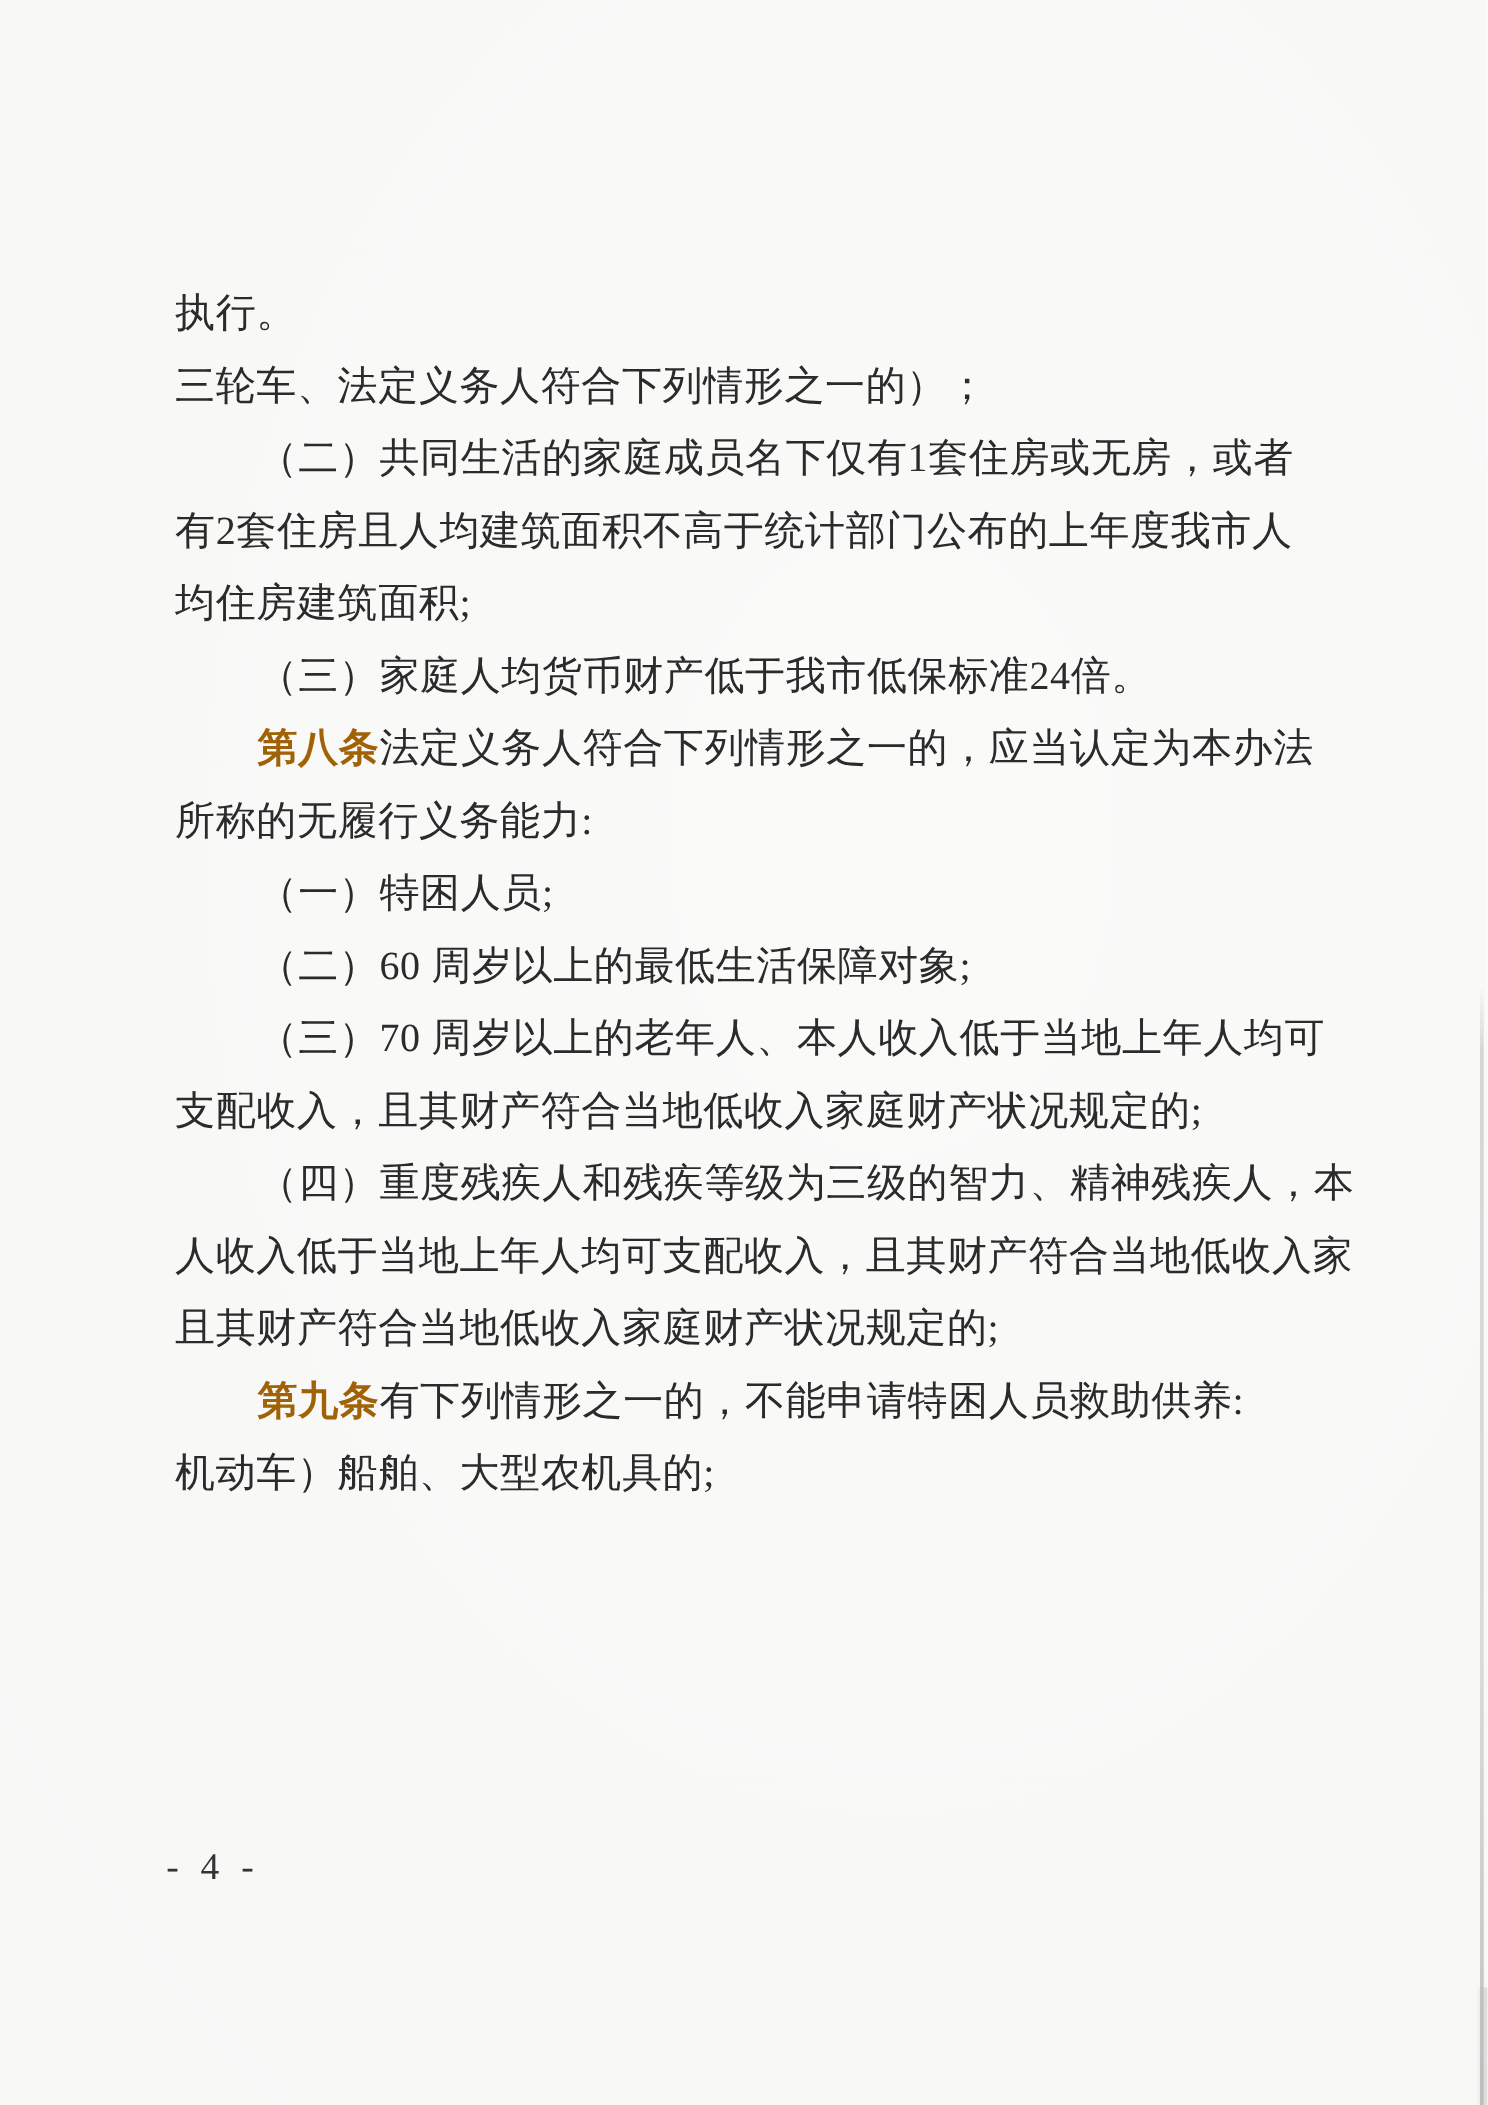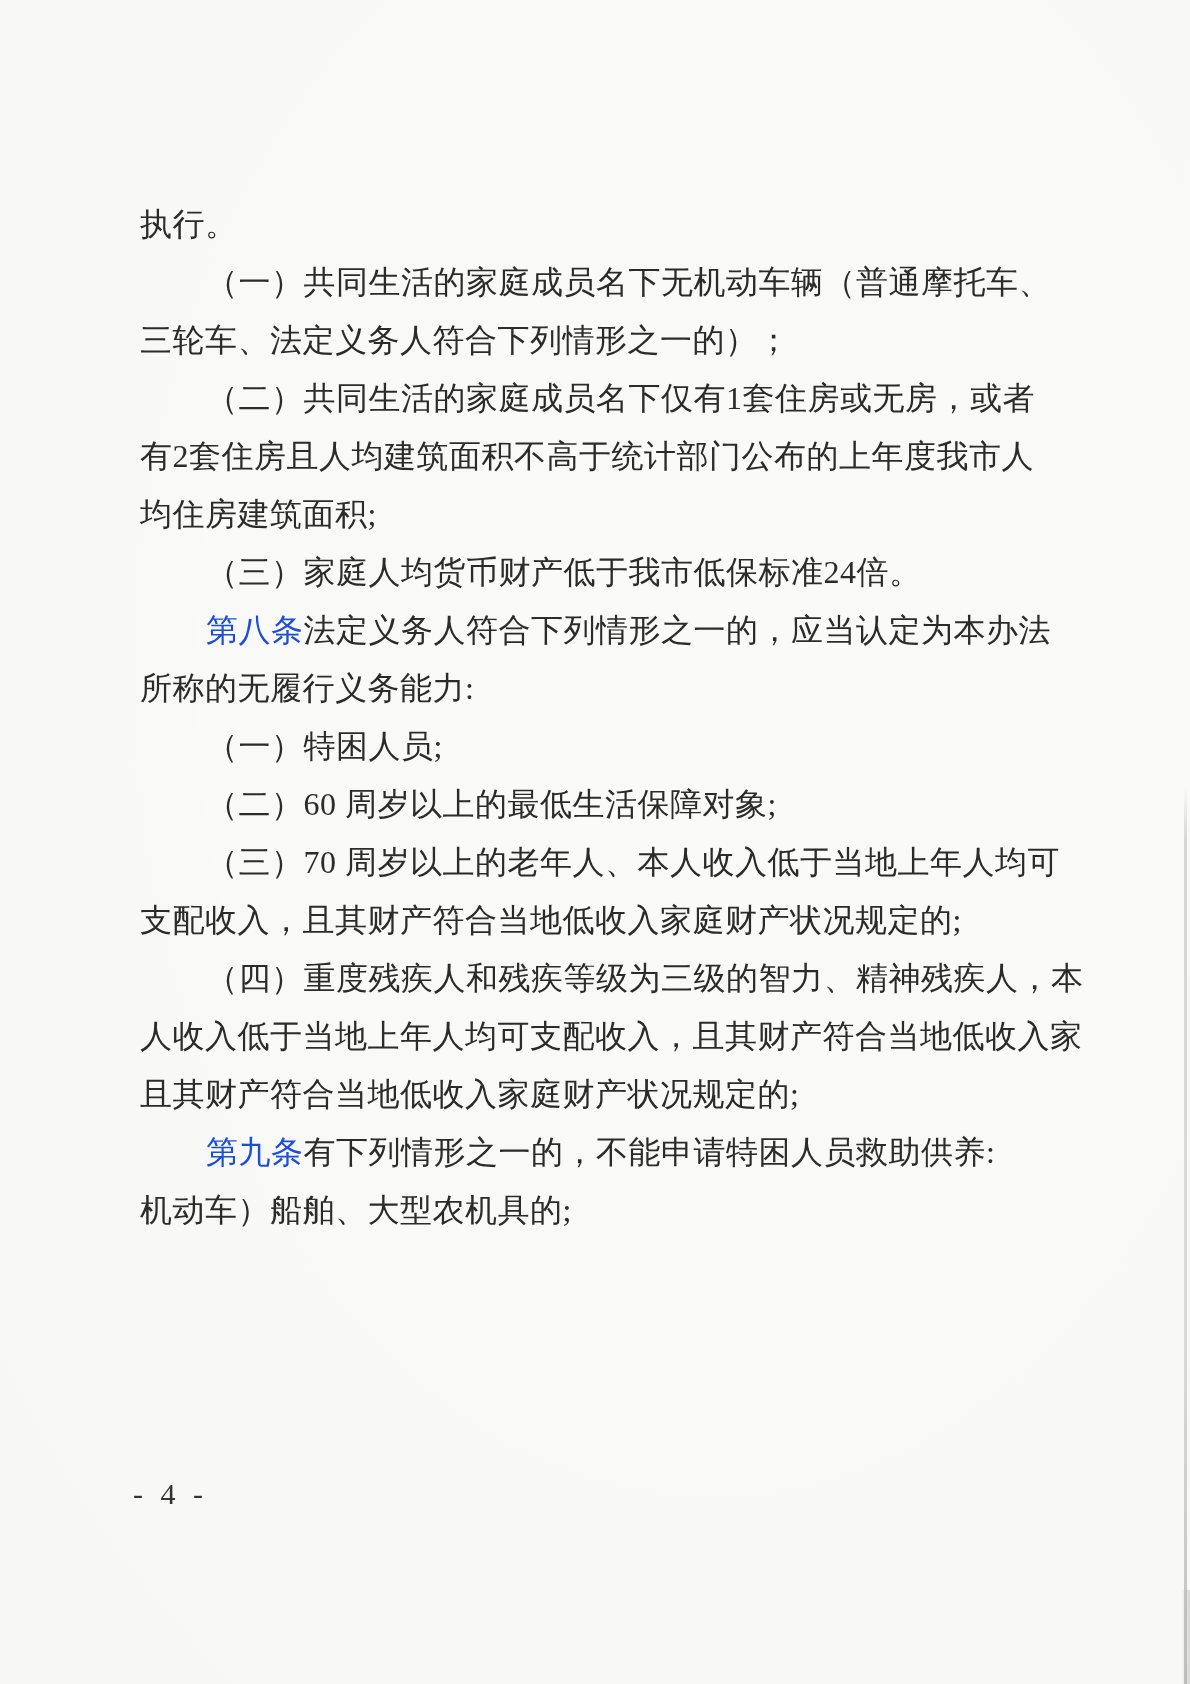--- a/index.html
+++ b/index.html
@@ -23,38 +23,38 @@
     position: absolute;
     inset: 0;
     background:
       radial-gradient(ellipse at 60% 40%, rgba(0,0,0,0.008) 0%, rgba(0,0,0,0.02) 100%);
     pointer-events: none;
   }
 
   .textblock {
     position: absolute;
     left: 140px;
-    top: 195px;
+    top: 221px;
     width: 900px;
     color: #2b2b2b;
     font-size: 32px;
     letter-spacing: 0.5px;
   }
 
   .ln {
     height: 58px;
     line-height: 58px;
     white-space: nowrap;
   }
 
   .ln.ind { padding-left: 66px; }
 
   .ln .b {
-    font-weight: 400;
-    color: #1d4ed8;
+    font-weight: 700;
+    color: #a16207;
   }
 
   .pagenum {
     position: absolute;
     left: 133px;
     top: 1474px;
     font-size: 30px;
     line-height: 40px;
     letter-spacing: 5px;
     color: #333333;
@@ -84,21 +84,20 @@
     pointer-events: none;
   }
 </style>
 </head>
 <body>
 
 <div class="page">
 
   <div class="textblock">
     <div class="ln"><span>执行。</span></div>
-    <div class="ln ind"><span>（一）共同生活的家庭成员名下无机动车辆（普通摩托车、</span></div>
     <div class="ln"><span>三轮车、法定义务人符合下列情形之一的）；</span></div>
     <div class="ln ind"><span>（二）共同生活的家庭成员名下仅有1套住房或无房，或者</span></div>
     <div class="ln"><span>有2套住房且人均建筑面积不高于统计部门公布的上年度我市人</span></div>
     <div class="ln"><span>均住房建筑面积;</span></div>
     <div class="ln ind"><span>（三）家庭人均货币财产低于我市低保标准24倍。</span></div>
     <div class="ln ind"><span class="b">第八条</span><span>法定义务人符合下列情形之一的，应当认定为本办法</span></div>
     <div class="ln"><span>所称的无履行义务能力:</span></div>
     <div class="ln ind"><span>（一）特困人员;</span></div>
     <div class="ln ind"><span>（二）60 周岁以上的最低生活保障对象;</span></div>
     <div class="ln ind"><span>（三）70 周岁以上的老年人、本人收入低于当地上年人均可</span></div>

